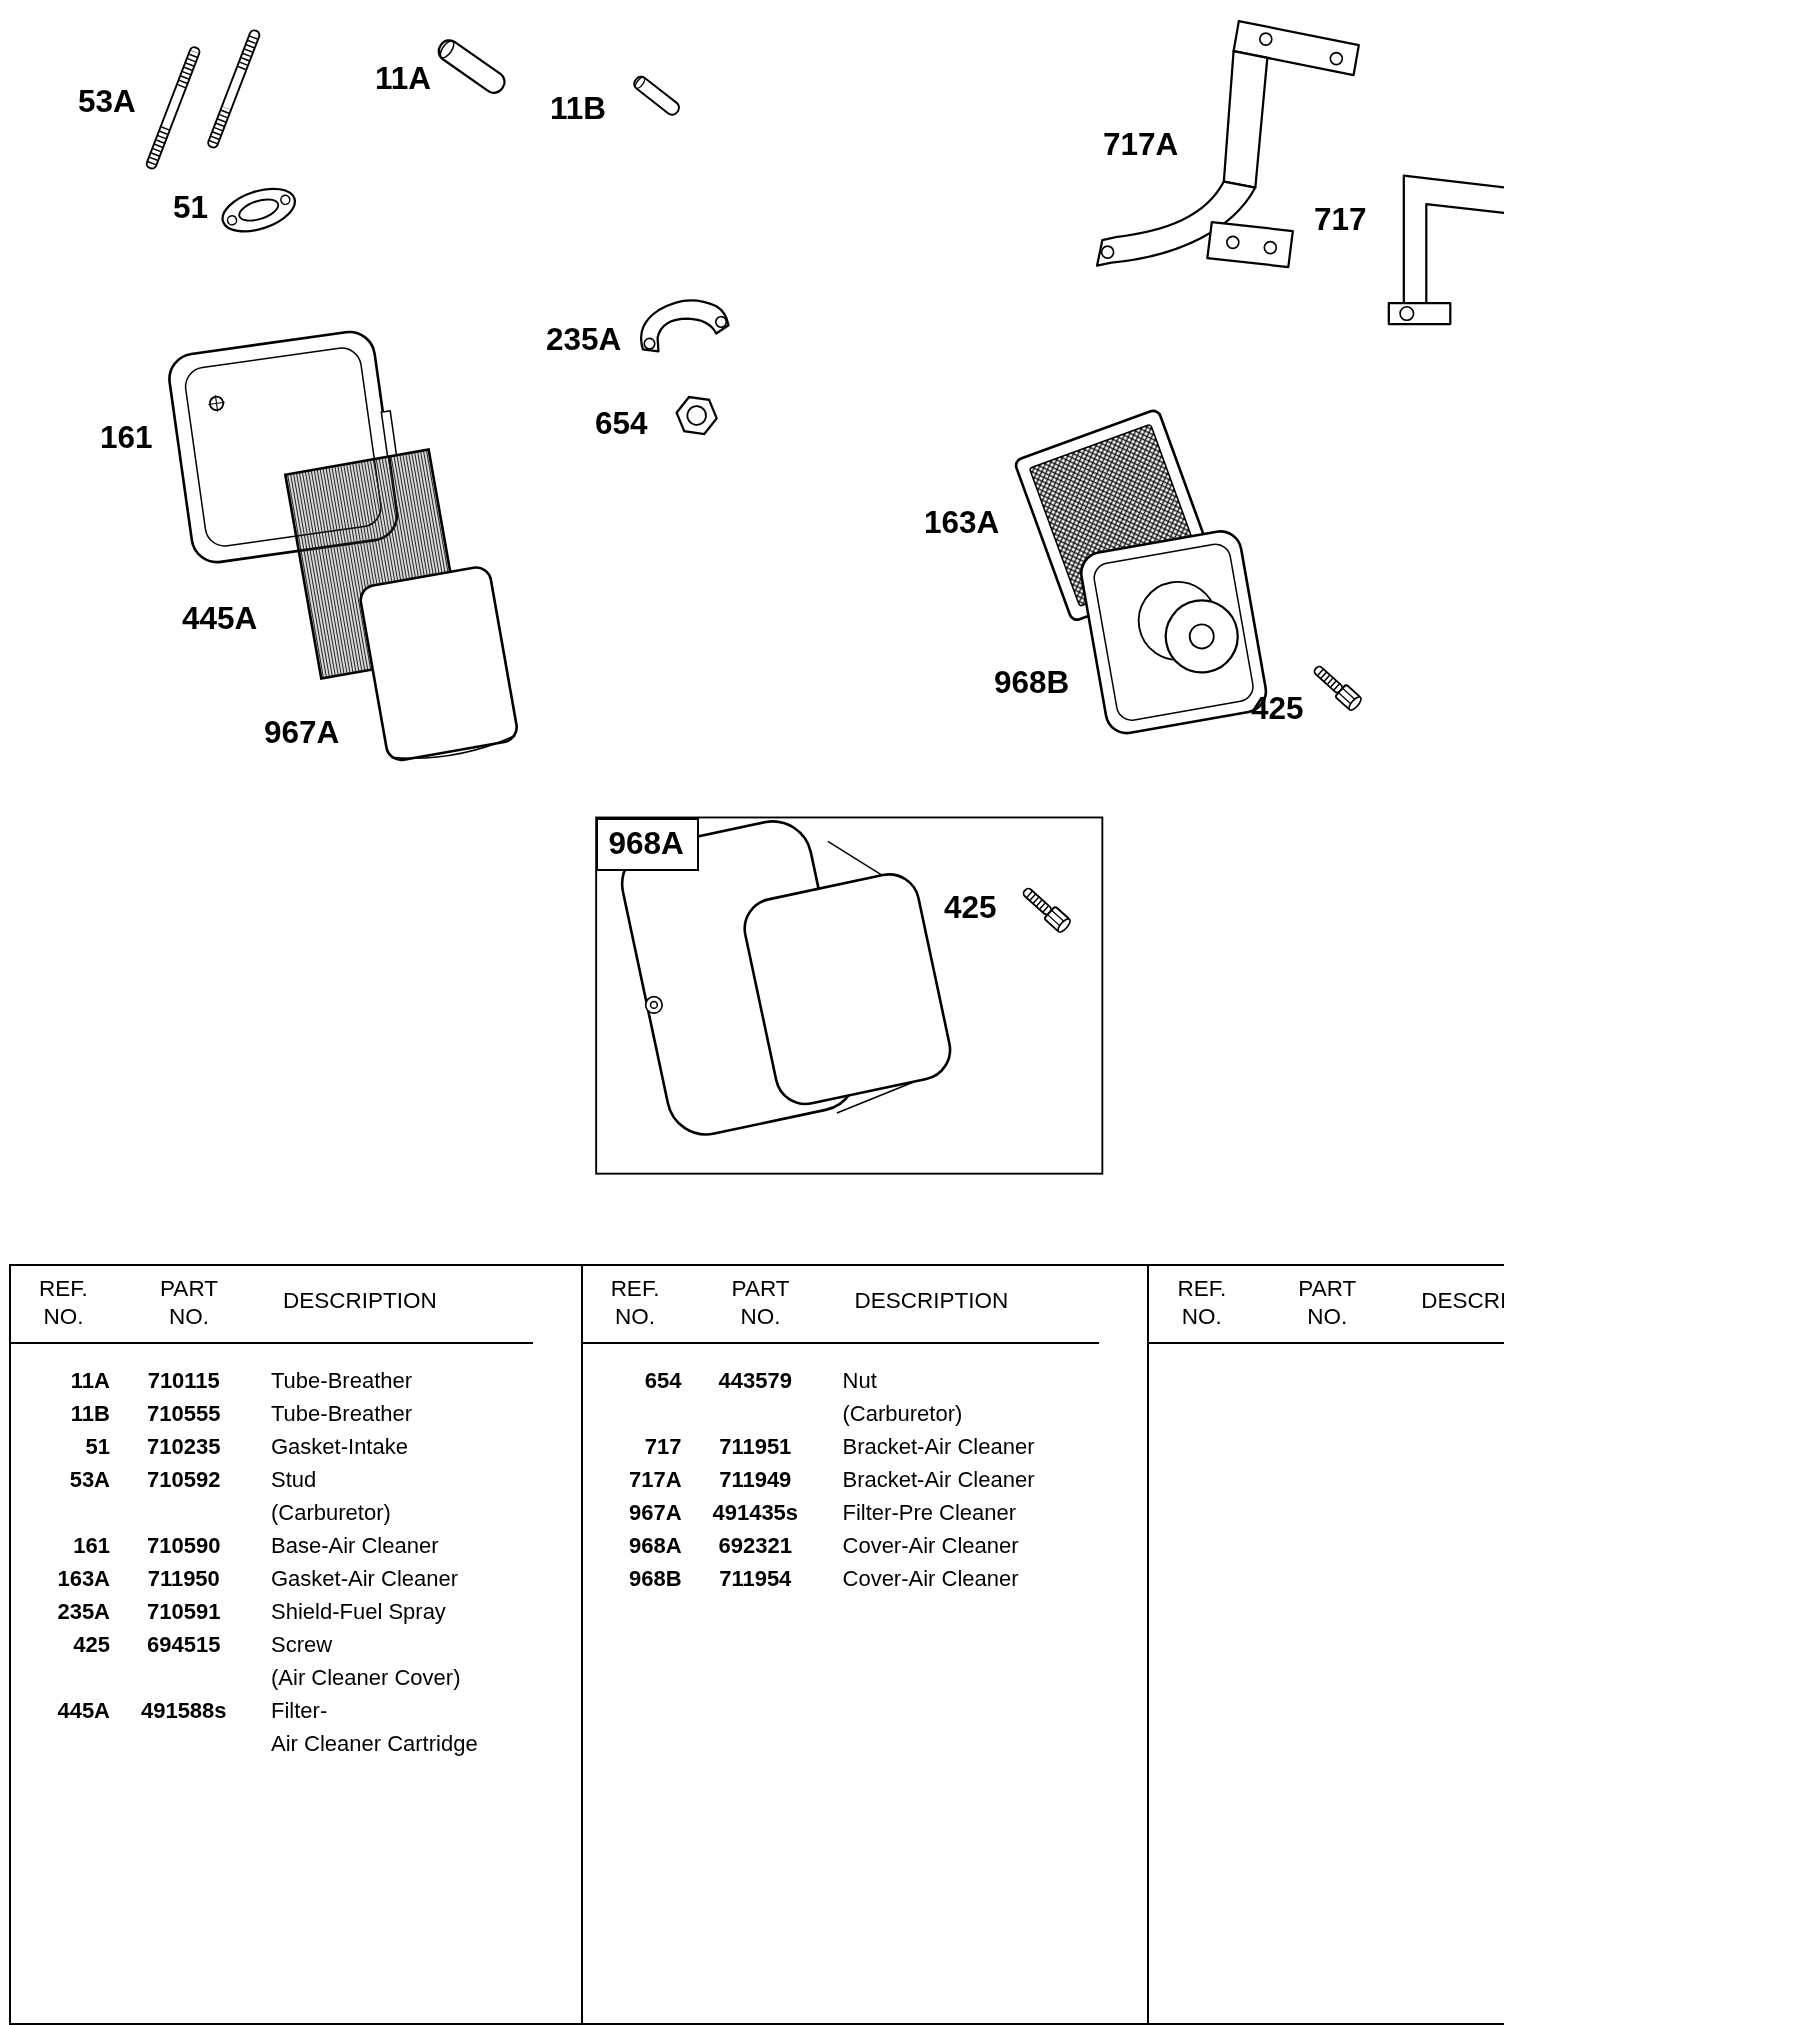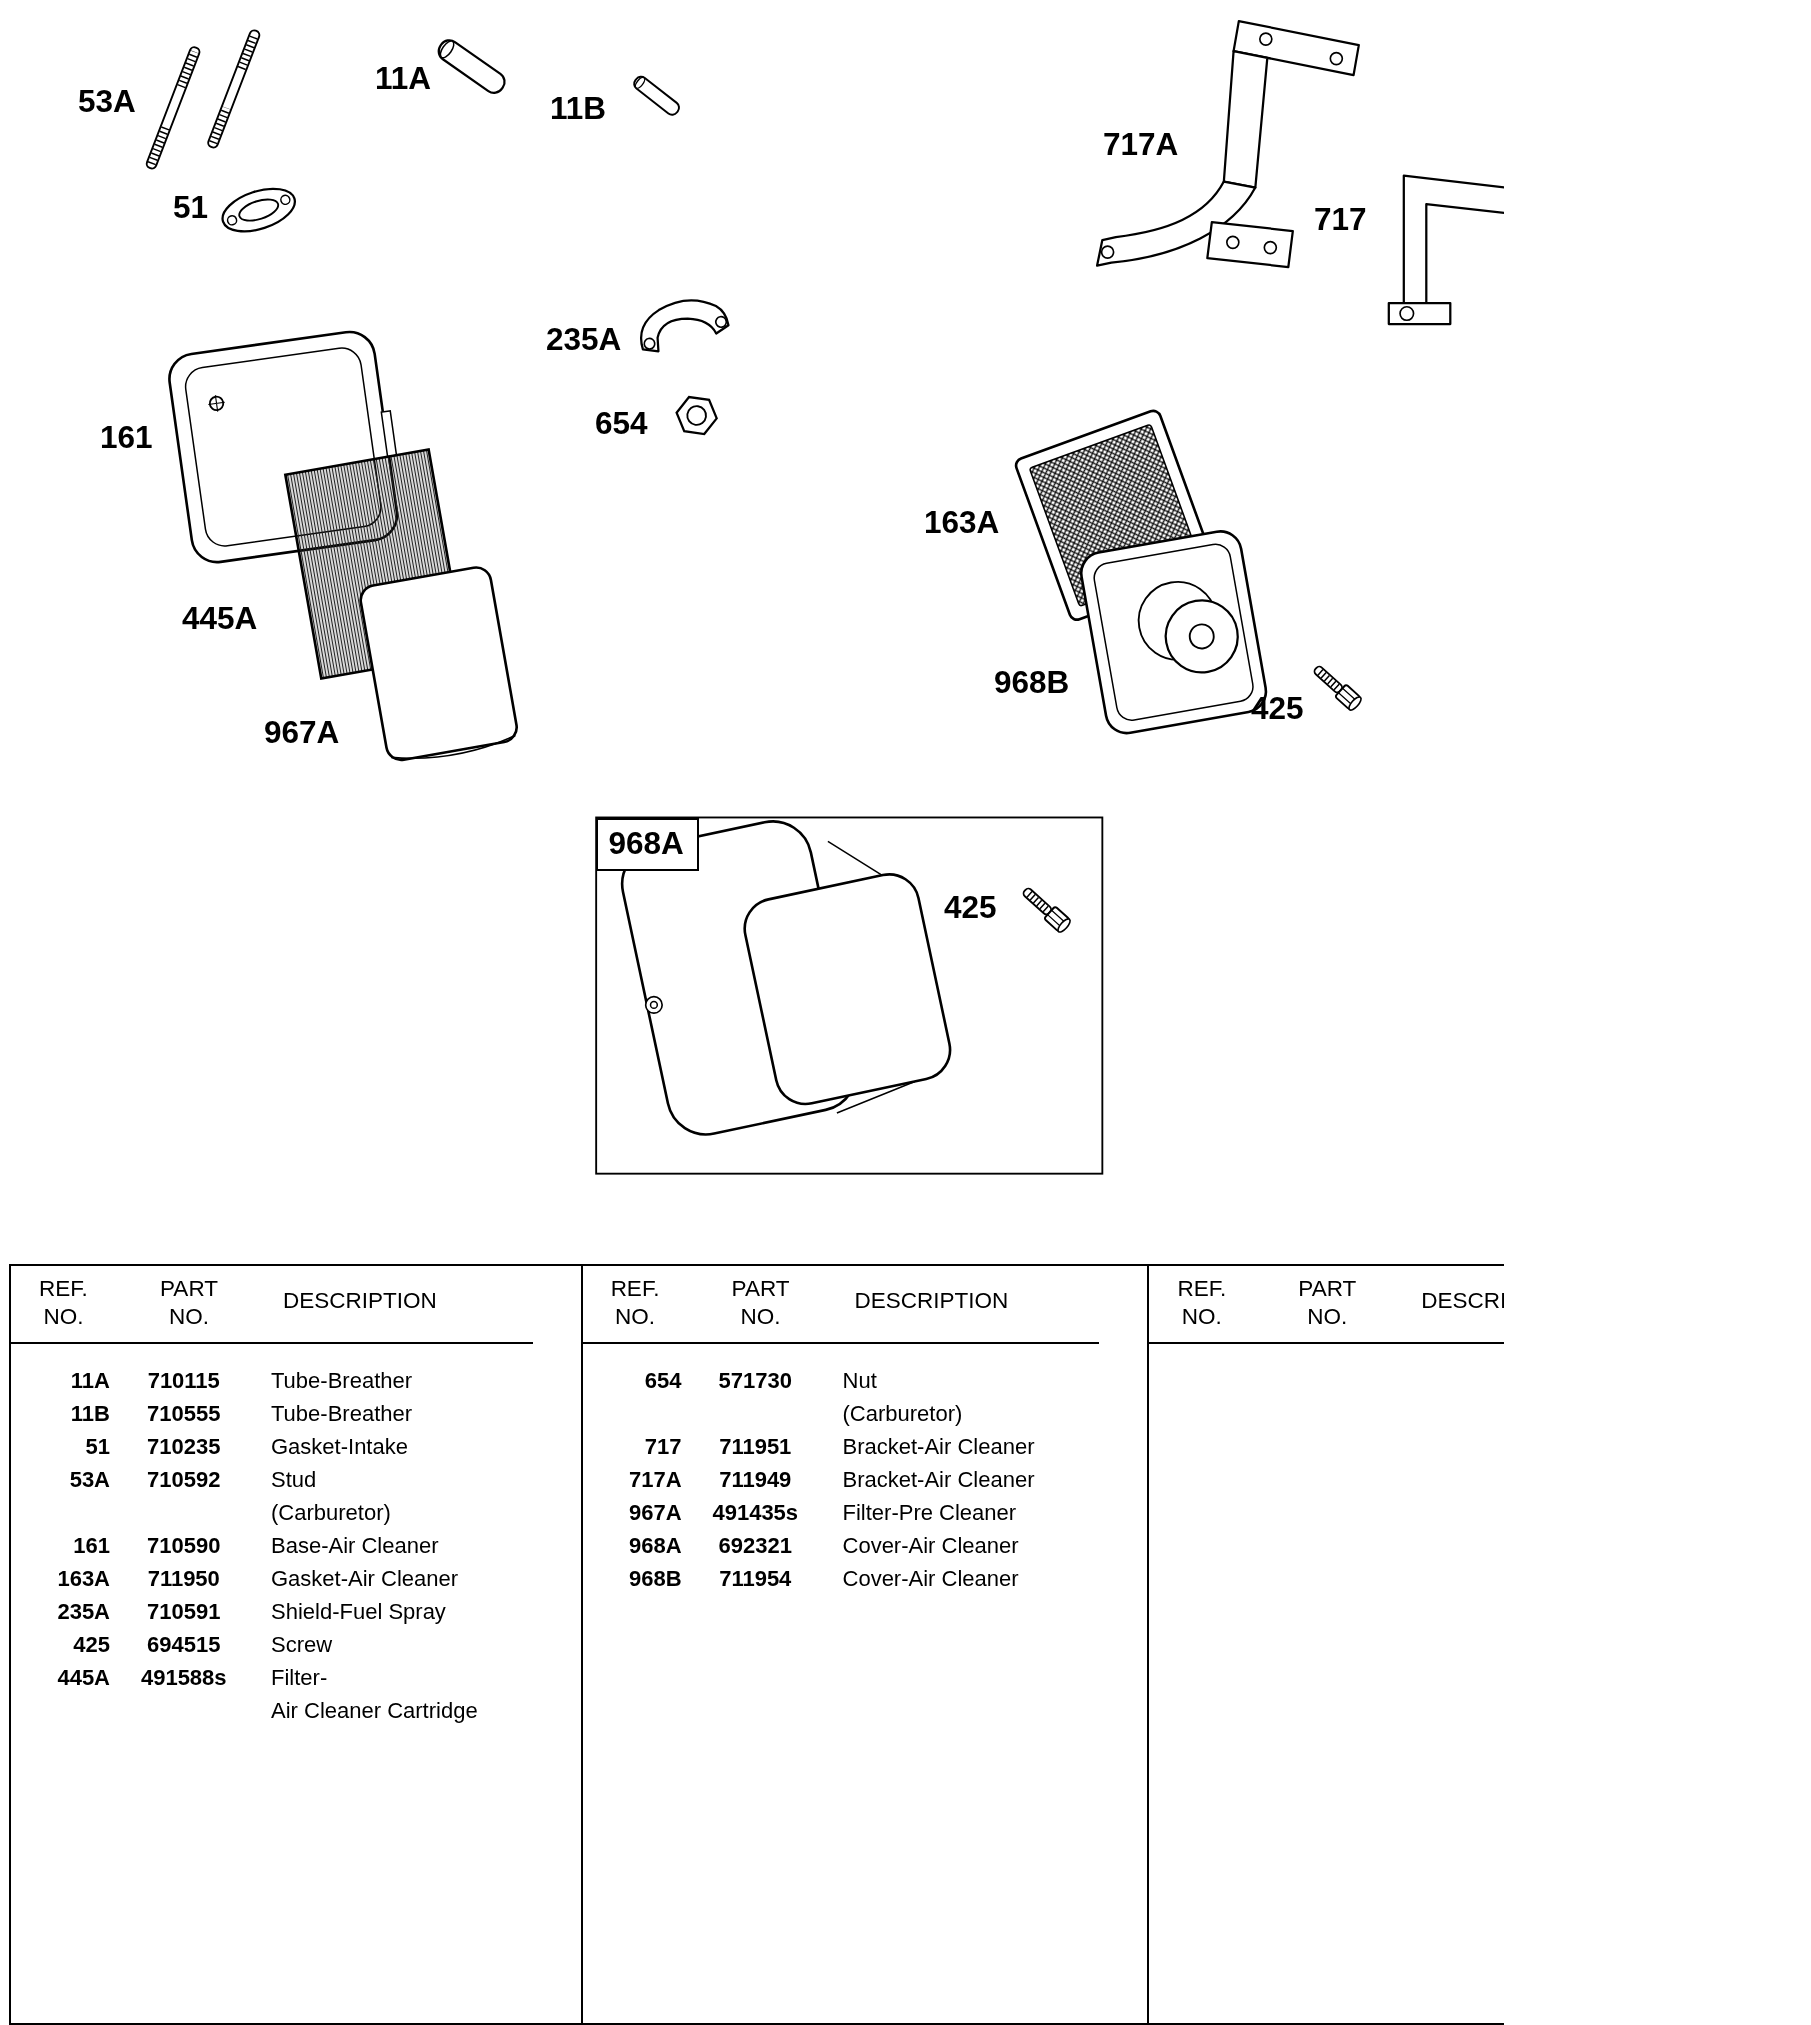--- a/index.html
+++ b/index.html
@@ -242,20 +242,25 @@
             <span class="cref">235A</span>
             <span class="cpart">710591</span>
             <span class="cdesc">Shield-Fuel Spray</span>
           </div>
           <div class="trow">
             <span class="cref">425</span>
             <span class="cpart">694515</span>
             <span class="cdesc">Screw</span>
           </div>
           <div class="trow">
+            <span class="cref"></span>
+            <span class="cpart"></span>
+            <span class="cdesc">(Air Cleaner Cover)</span>
+          </div>
+          <div class="trow">
             <span class="cref">445A</span>
             <span class="cpart">491588s</span>
             <span class="cdesc">Filter-</span>
           </div>
           <div class="trow">
             <span class="cref"></span>
             <span class="cpart"></span>
             <span class="cdesc">Air Cleaner Cartridge</span>
           </div>
       </div>
@@ -269,21 +274,21 @@
         </div>
         <div class="hcol">
           <div>PART</div>
           <div>NO.</div>
         </div>
         <div class="hdesc">DESCRIPTION</div>
       </header>
       <div class="tbody">
         <div class="trow">
             <span class="cref">654</span>
-            <span class="cpart">571730</span>
+            <span class="cpart">443579</span>
             <span class="cdesc">Nut</span>
           </div>
           <div class="trow">
             <span class="cref"></span>
             <span class="cpart"></span>
             <span class="cdesc">(Carburetor)</span>
           </div>
           <div class="trow">
             <span class="cref">717</span>
             <span class="cpart">711951</span>

